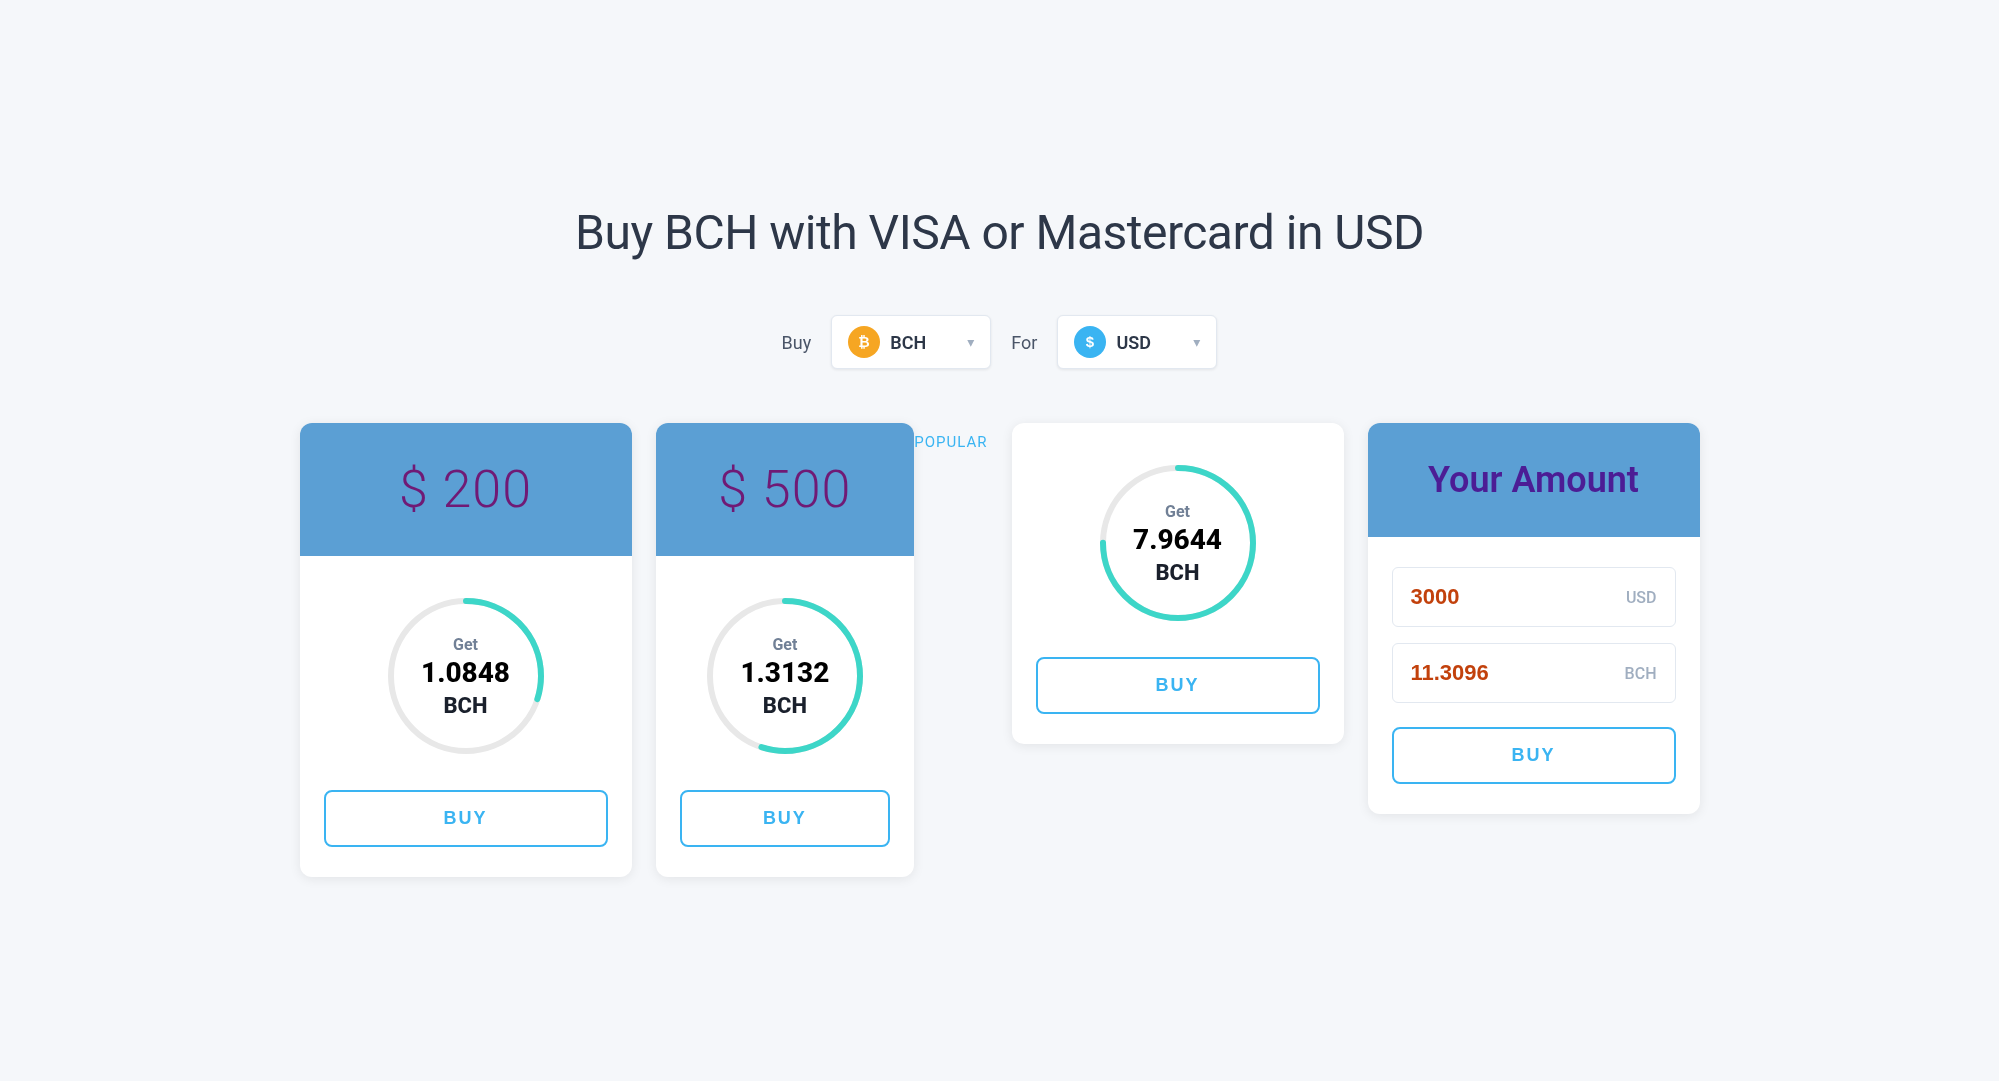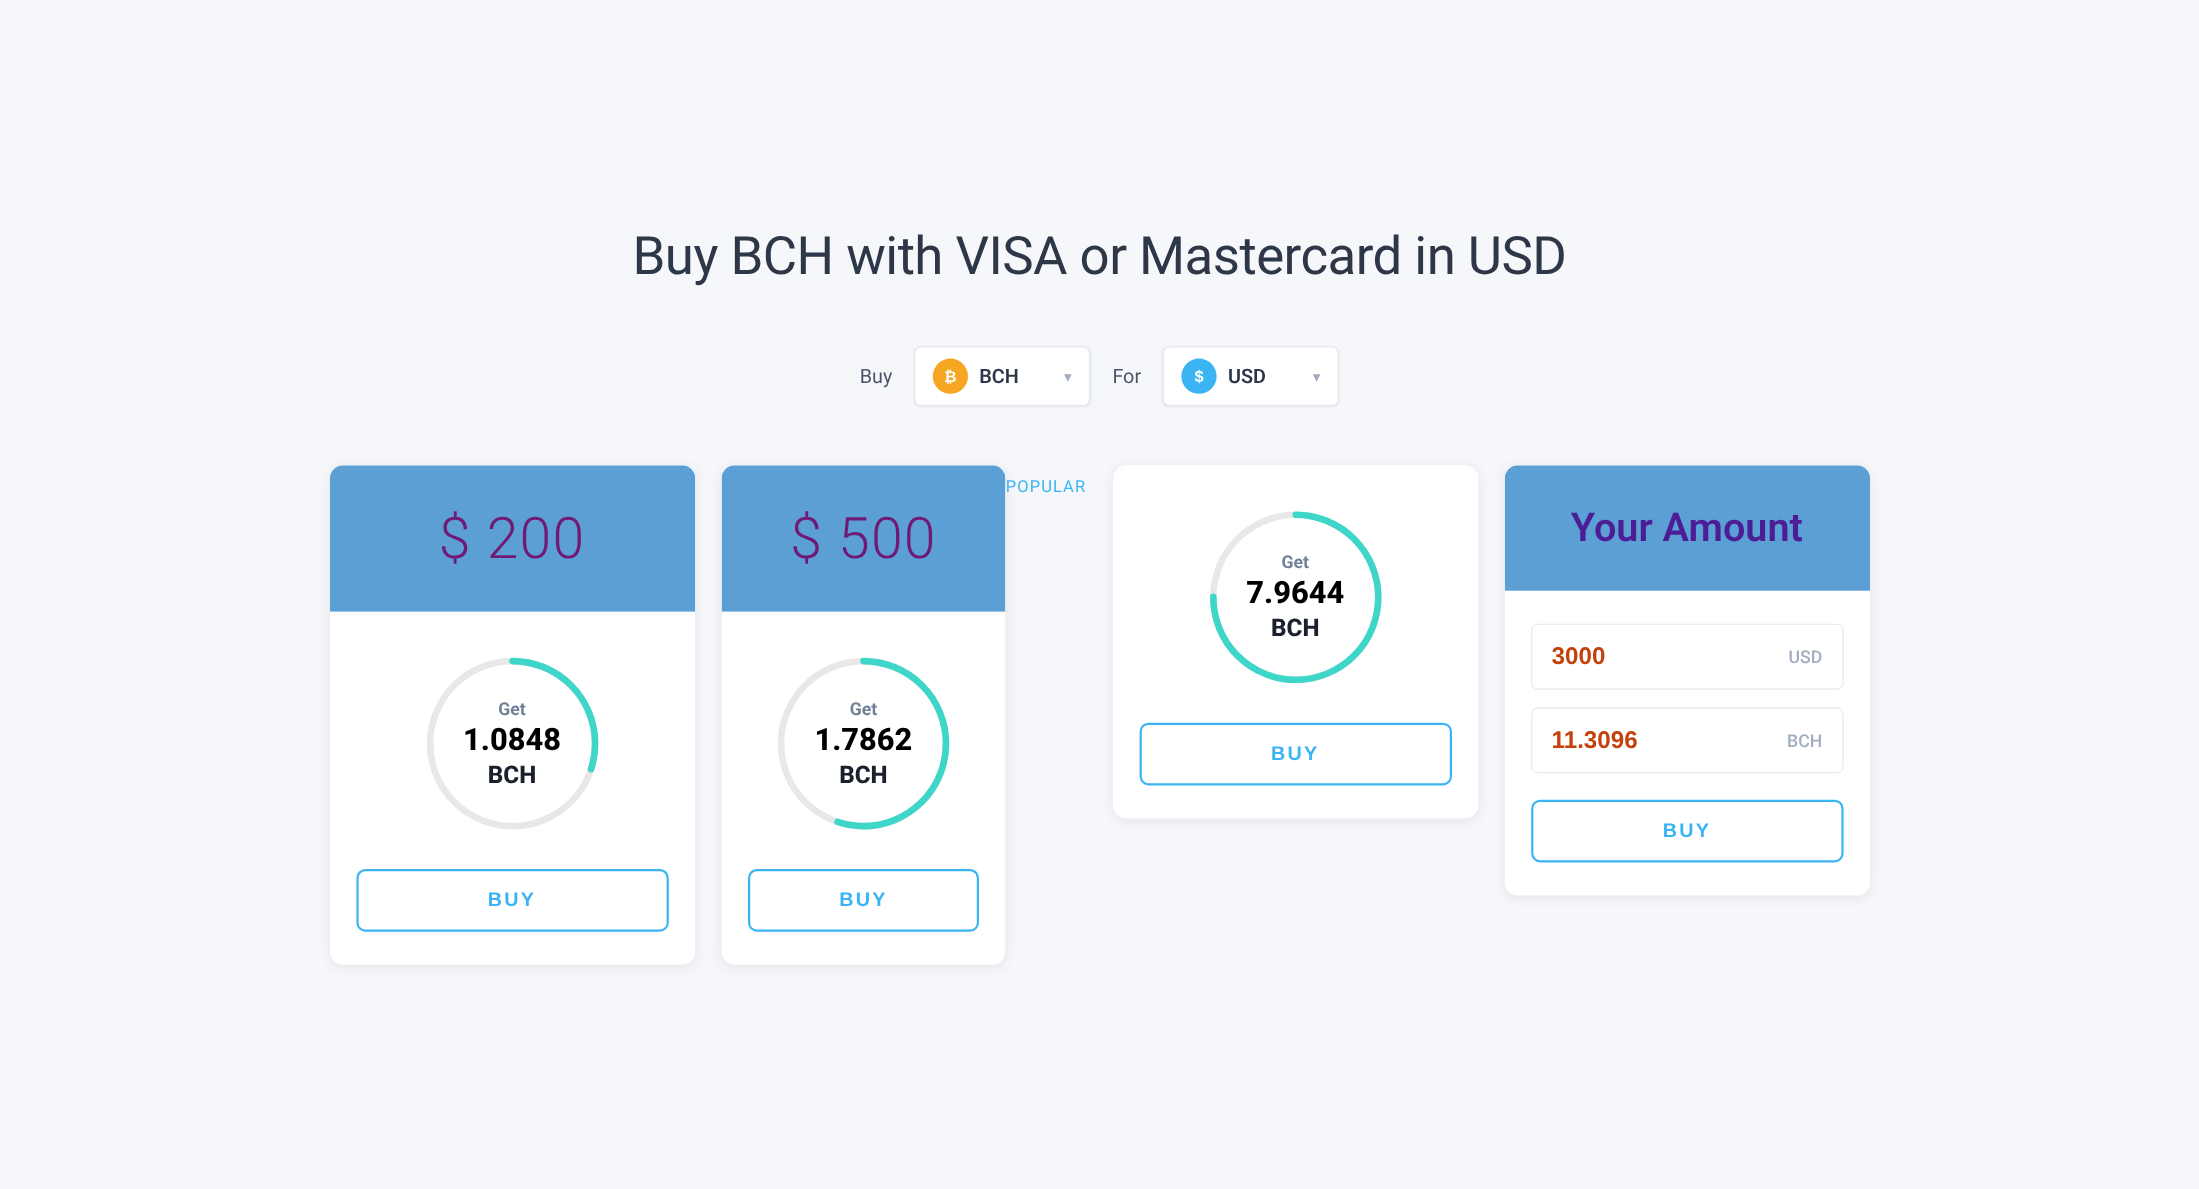--- a/index.html
+++ b/index.html
@@ -301,21 +301,21 @@
           <div class="amount">$ 500</div>
         </div>
         <div class="card-body">
           <div class="circle-container">
             <svg width="180" height="180" viewBox="0 0 180 180">
               <circle cx="90" cy="90" r="75" fill="none" stroke="#e8e8e8" stroke-width="6"></circle>
               <circle cx="90" cy="90" r="75" fill="none" stroke="#3dd6c8" stroke-width="6" stroke-dasharray="471.24" stroke-dashoffset="212" stroke-linecap="round"></circle>
             </svg>
             <div class="circle-inner">
               <span class="circle-get-label">Get</span>
-              <span class="circle-value">1.7862</span>
+              <span class="circle-value">1.3132</span>
               <span class="circle-currency">BCH</span>
             </div>
           </div>
           <button class="buy-button">BUY</button>
         </div>
       </div>
       <div class="popular-badge">POPULAR</div>
     </div>
 
     <div class="card">

